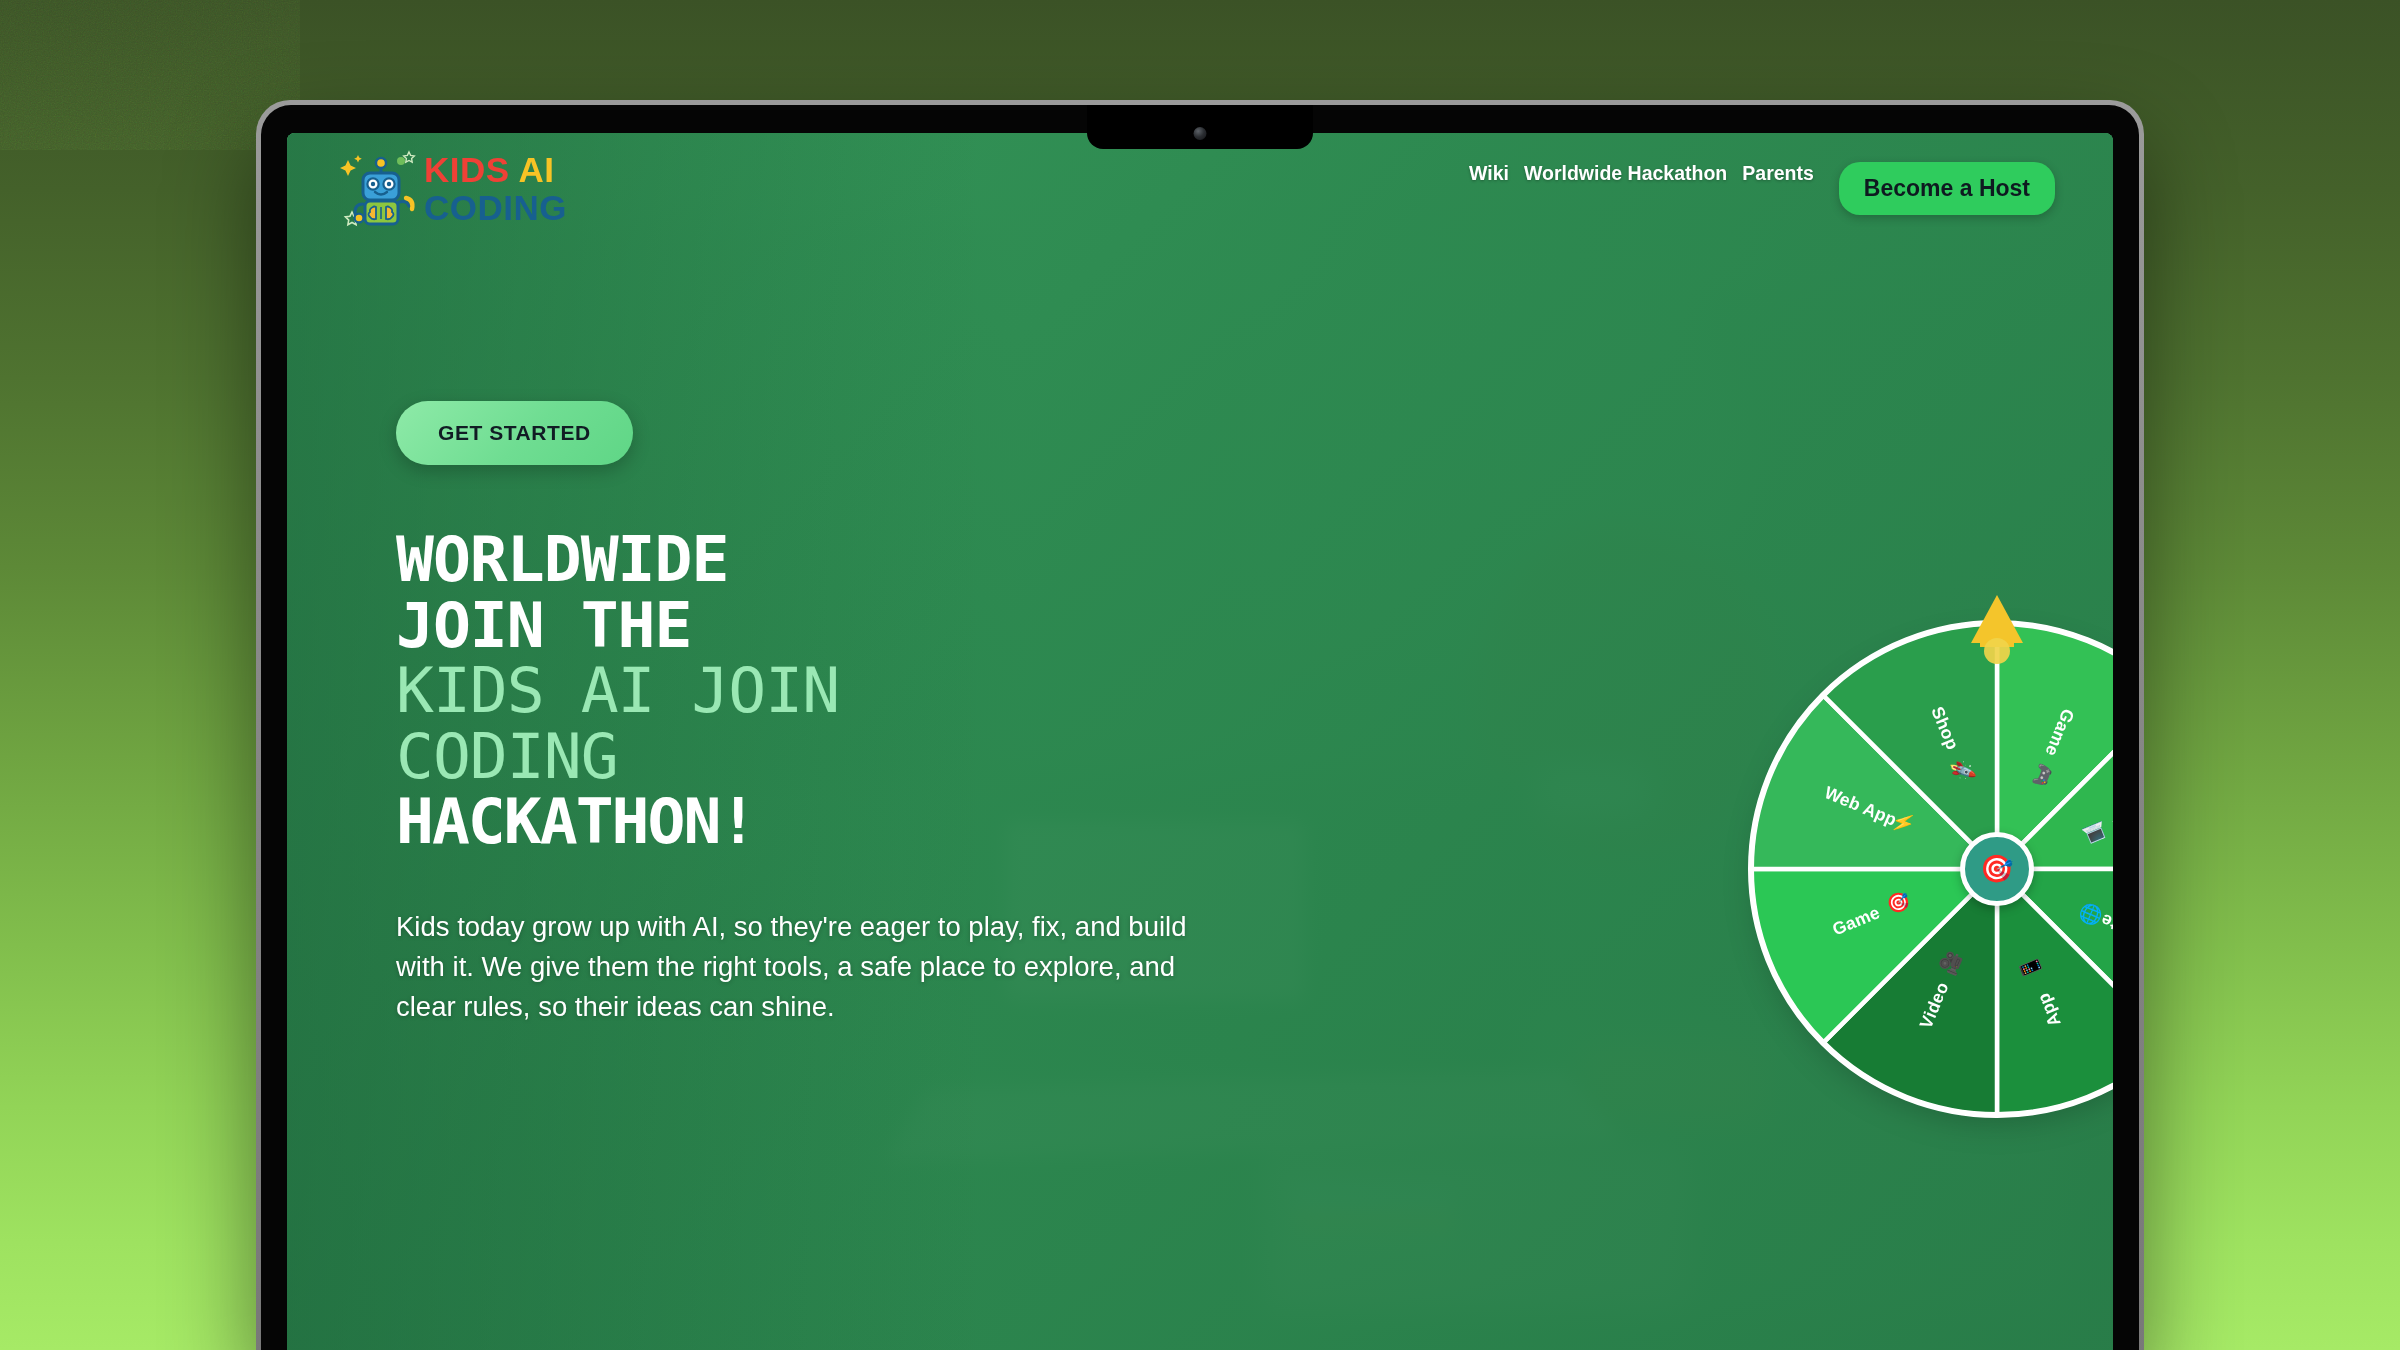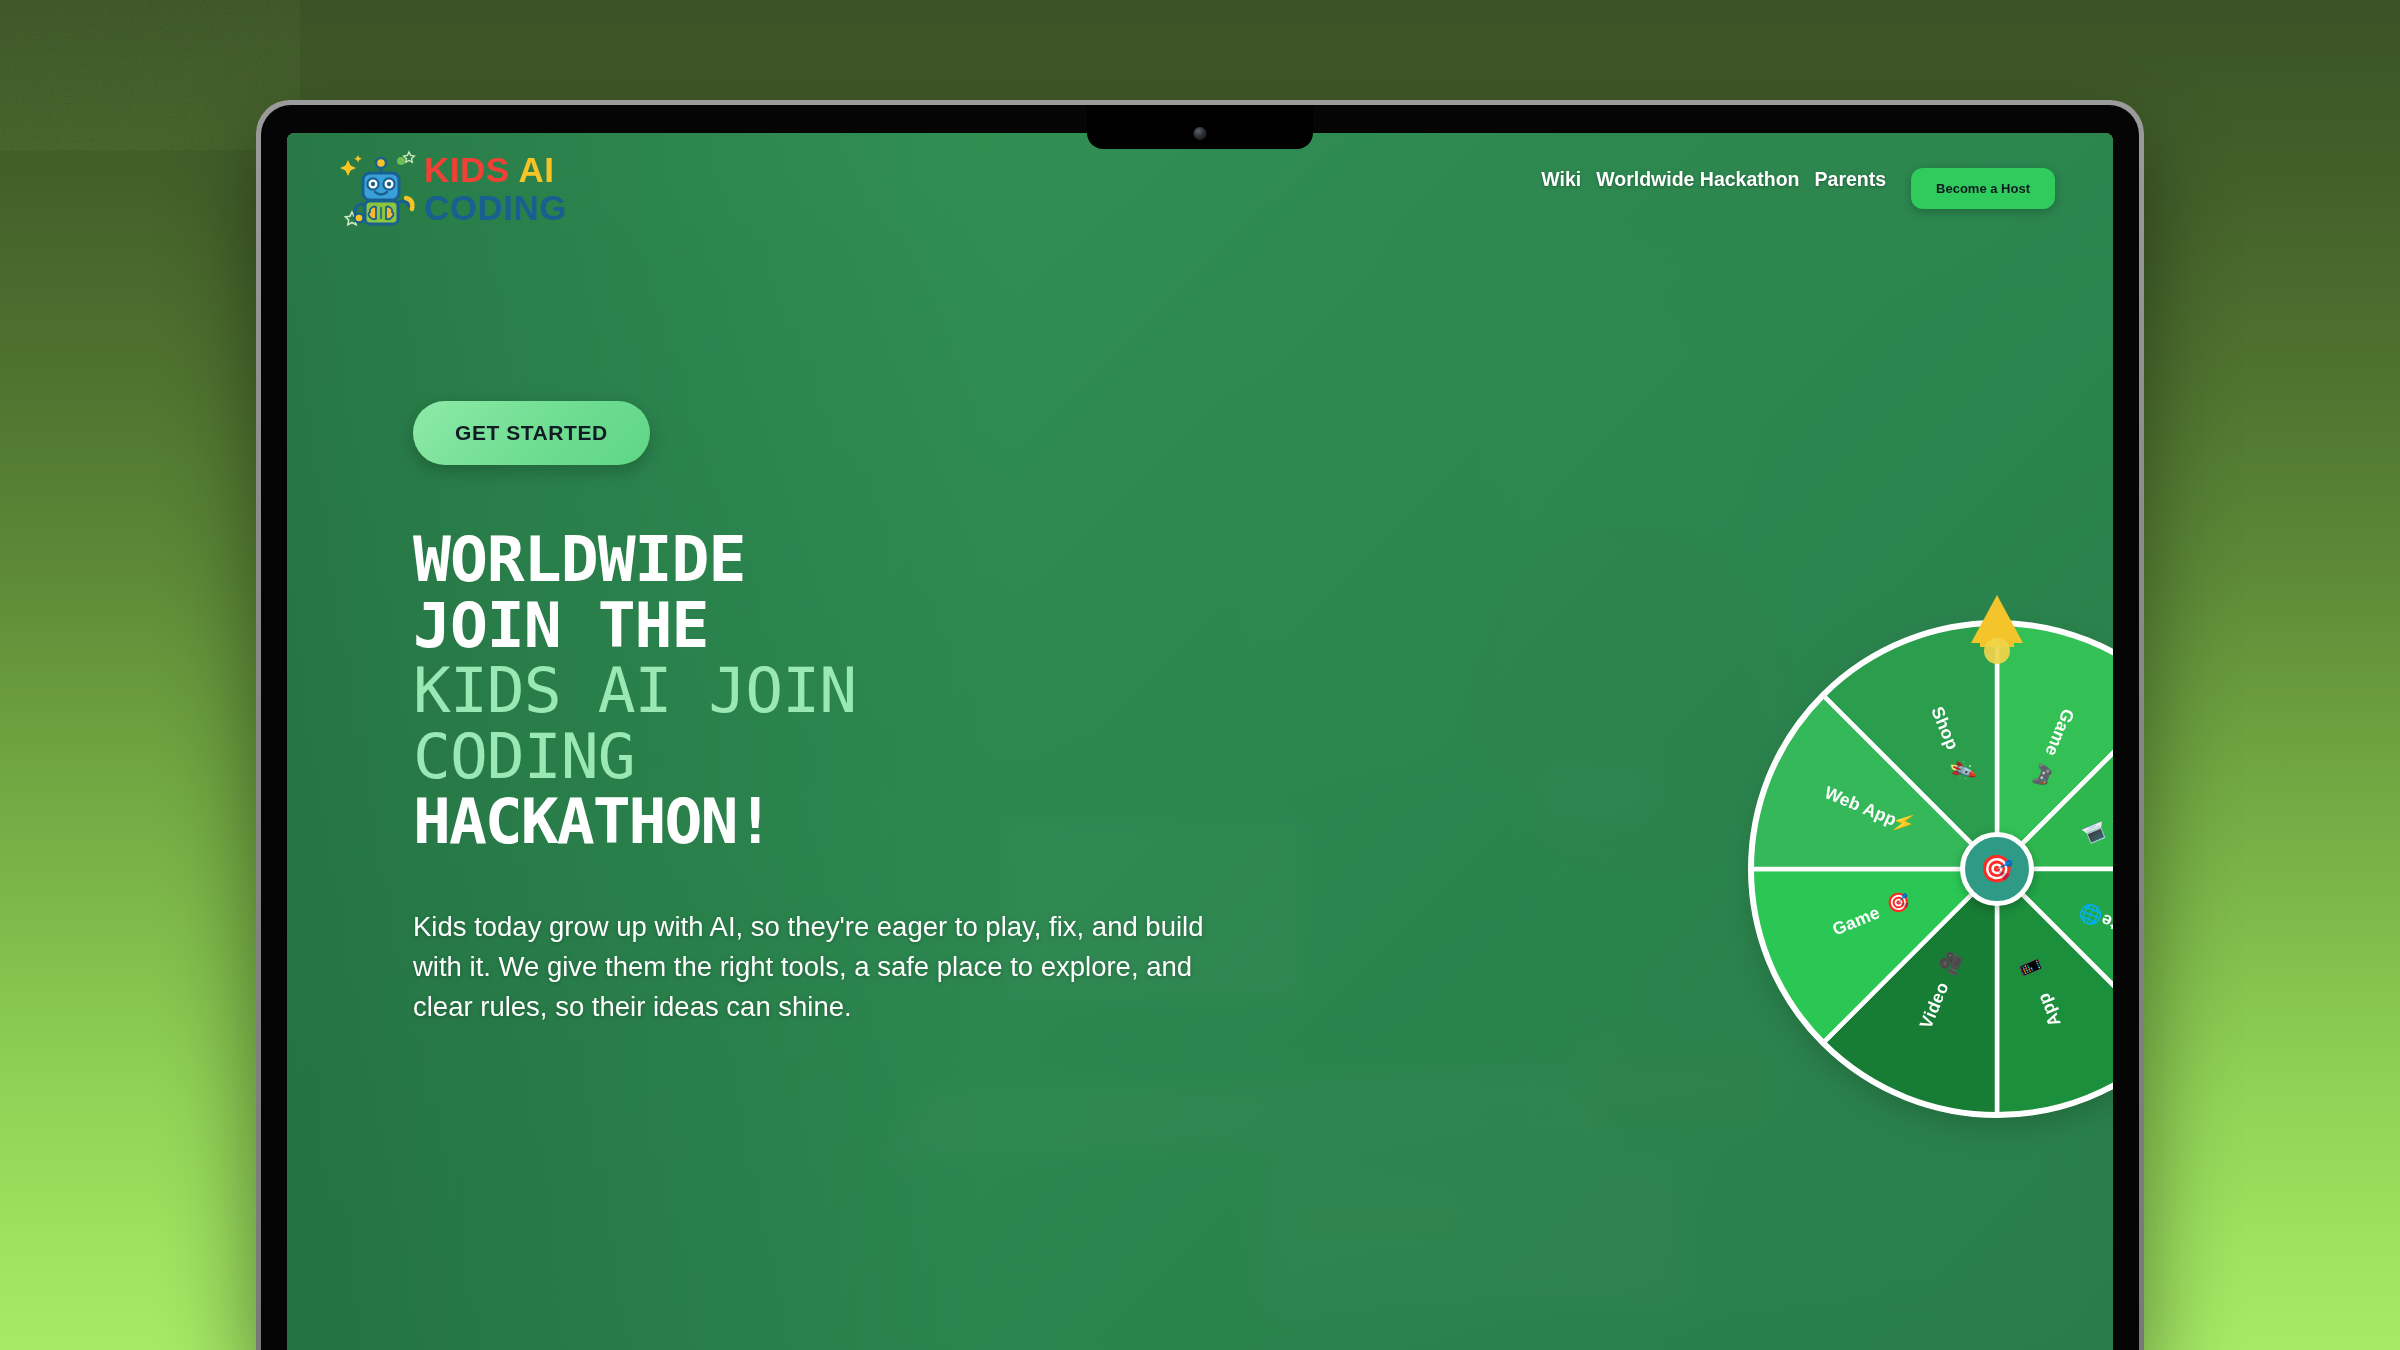--- a/index.html
+++ b/index.html
@@ -93,28 +93,28 @@
   .w-kids{ color:#ef4136; }
   .w-ai{ color:#f7c325; }
 
   #nav{ display:flex; gap:15px; }
   .nav-link{
     color:#fff; font-size:19.5px; font-weight:700; white-space:nowrap;
     text-shadow:0 1px 3px rgba(0,0,0,.30);
   }
   #host-btn{
     background:#2fcc5d; color:#0e1a20;
-    font-size:13px; font-weight:700;
-    padding:13px 25px; border-radius:12px; margin-left:10px;
+    font-size:23px; font-weight:700;
+    padding:13px 25px; border-radius:21px; margin-left:10px;
     box-shadow:0 3px 10px rgba(0,0,0,.22);
     white-space:nowrap;
   }
 
   
-  #hero-left{ position:absolute; left:126px; top:268px; width:900px; z-index:15; }
+  #hero-left{ position:absolute; left:109px; top:268px; width:900px; z-index:15; }
 
   #get-started{
     display:inline-block;
     background:linear-gradient(135deg,#8eeaa8 0%,#6fdd92 55%,#5fd686 100%);
     color:#111c24;
     font-size:21px; font-weight:700; letter-spacing:.55px;
     padding:20px 42px; border-radius:999px;
     box-shadow:0 6px 18px rgba(0,0,0,.22);
   }
 

